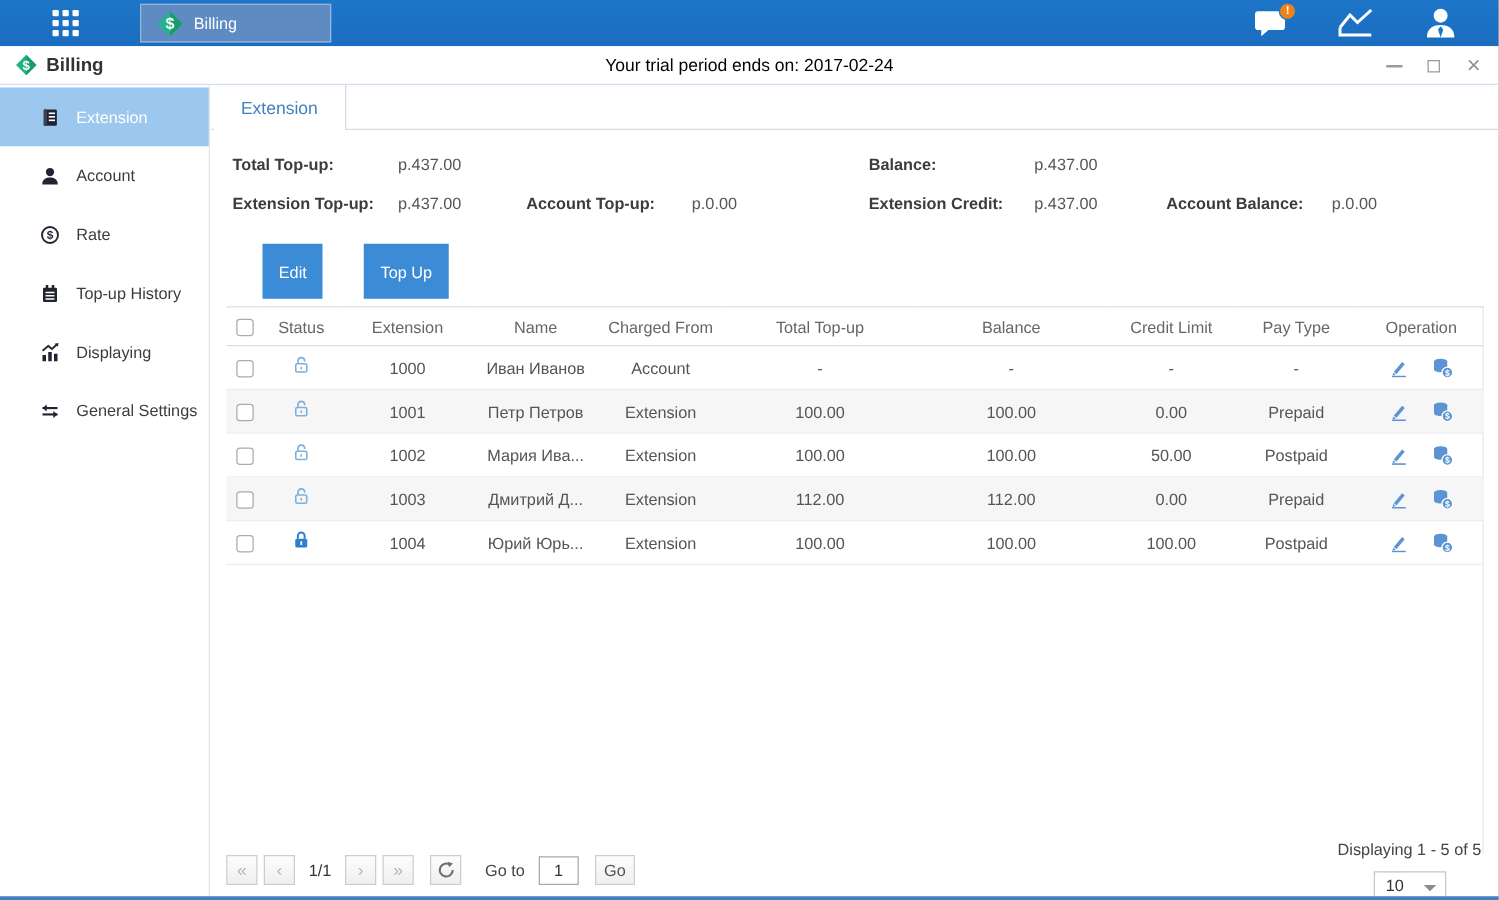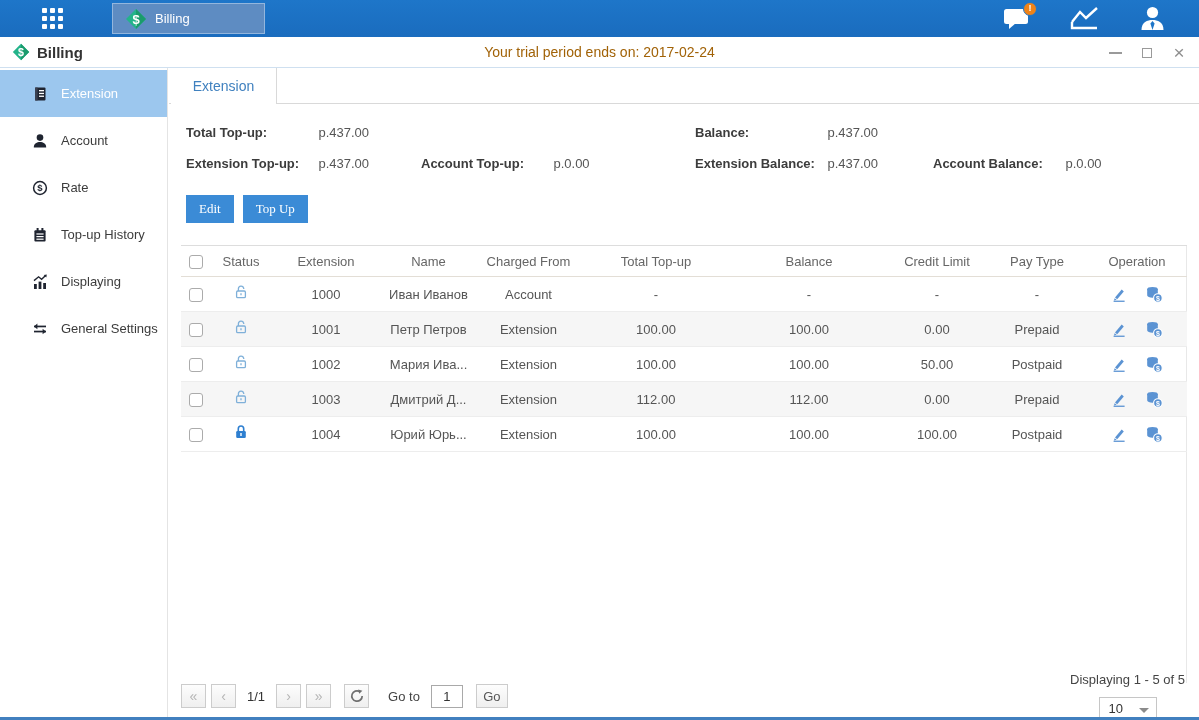--- a/index.html
+++ b/index.html
@@ -22,21 +22,21 @@
   .top-ico { position:relative; width:34px; height:30px; display:flex; align-items:center; justify-content:center; cursor:pointer; }
   .badge { position:absolute; top:-2px; right:-4px; width:14px; height:14px; background:#ef8318;
            border:1.5px solid #1e76c9; border-radius:50%; color:#fff; font-size:9px; font-weight:bold;
            display:flex; align-items:center; justify-content:center; line-height:1; }
 
   
   .titlebar { position:absolute; left:0; top:37px; width:100%; height:31px; background:#fff;
               border-bottom:1px solid #cfe0f0; display:flex; align-items:center; }
   .title-left { display:flex; align-items:center; gap:7px; padding-left:12px; width:220px; }
   .title-text { font-size:15px; font-weight:bold; color:#333; }
-  .trial { position:absolute; left:0; right:0; text-align:center; color:#a16207; font-size:14px; pointer-events:none; }
+  .trial { position:absolute; left:0; right:0; text-align:center; color:#000000; font-size:14px; pointer-events:none; }
   .win-controls { position:absolute; right:12px; top:0; height:31px; display:flex; align-items:center; gap:16px; }
   .wc { cursor:pointer; display:flex; align-items:center; justify-content:center; width:16px; height:16px; }
   .wc-min i { display:block; width:13px; height:2px; background:#9a9a9a; }
   .wc-max i { display:block; width:10px; height:10px; border:1.5px solid #9a9a9a; }
   .wc-close { color:#8f8f8f; font-size:19px; line-height:14px; }
 
   
   .sidebar { position:absolute; left:0; top:68px; width:168px; bottom:3px; background:#fff;
              border-right:1px solid #e4e4e4; padding-top:2px; }
   .side-item { height:47px; display:flex; align-items:center; gap:13px; padding-left:31px;
@@ -51,22 +51,22 @@
   .tab { position:absolute; left:2px; top:0; width:106px; height:36px; background:#fff;
          border-right:1px solid #d9d9d9; display:flex; align-items:center; justify-content:center;
          color:#4081bf; font-size:14px; cursor:pointer; }
 
   .summary { position:absolute; left:17px; top:48px; right:10px; }
   .sum-row { display:grid; grid-template-columns:235px 274px 238px auto; height:31px; align-items:center; }
   .sum-label { display:inline-block; min-width:128px; font-size:13px; font-weight:bold; color:#3c3c3c; }
   .sum-val { font-size:13px; color:#555; }
 
   .actions { position:absolute; left:17px; top:127px; display:flex; gap:9px; }
-  .btn-blue { background:#3b8bd6; color:#fff; border:none; font-size:13px; height:28px;
-              padding:0 13px; cursor:pointer; font-family:Liberation Serif, serif; }
+  .btn-blue { background:#3b8bd6; color:#fff; border:none; font-size:13px; height:44px;
+              padding:0 13px; cursor:pointer; font-family:Liberation Sans, sans-serif;margin-left:24px; }
 
   .table-wrap { position:absolute; left:12px; top:177px; width:1006px; height:438px;
                 border-right:1px solid #e8e8e8; }
   table.grid { width:1006px; border-collapse:collapse; table-layout:fixed; }
   table.grid col.c-cb{width:30px} col.c-status{width:60px} col.c-ext{width:110px} col.c-name{width:95px}
   col.c-from{width:105px} col.c-tt{width:150px} col.c-bal{width:156px} col.c-cl{width:100px}
   col.c-pt{width:100px} col.c-op{width:100px}
   table.grid th { height:31px; font-weight:normal; font-size:13px; color:#666;
                   border-top:1px solid #ddd; border-bottom:1px solid #e3ded6; text-align:center; }
   table.grid td { height:35px; font-size:13px; color:#555; text-align:center;
@@ -275,21 +275,21 @@
       <div class="sum-row">
         <div>
           <span class="sum-label">Extension Top-up:</span>
           <span class="sum-val">p.437.00</span>
         </div>
         <div>
           <span class="sum-label">Account Top-up:</span>
           <span class="sum-val">p.0.00</span>
         </div>
         <div>
-          <span class="sum-label">Extension Balance:</span>
+          <span class="sum-label">Extension Credit:</span>
           <span class="sum-val">p.437.00</span>
         </div>
         <div>
           <span class="sum-label">Account Balance:</span>
           <span class="sum-val">p.0.00</span>
         </div>
       </div>
     </div>
 
     <div class="actions">

